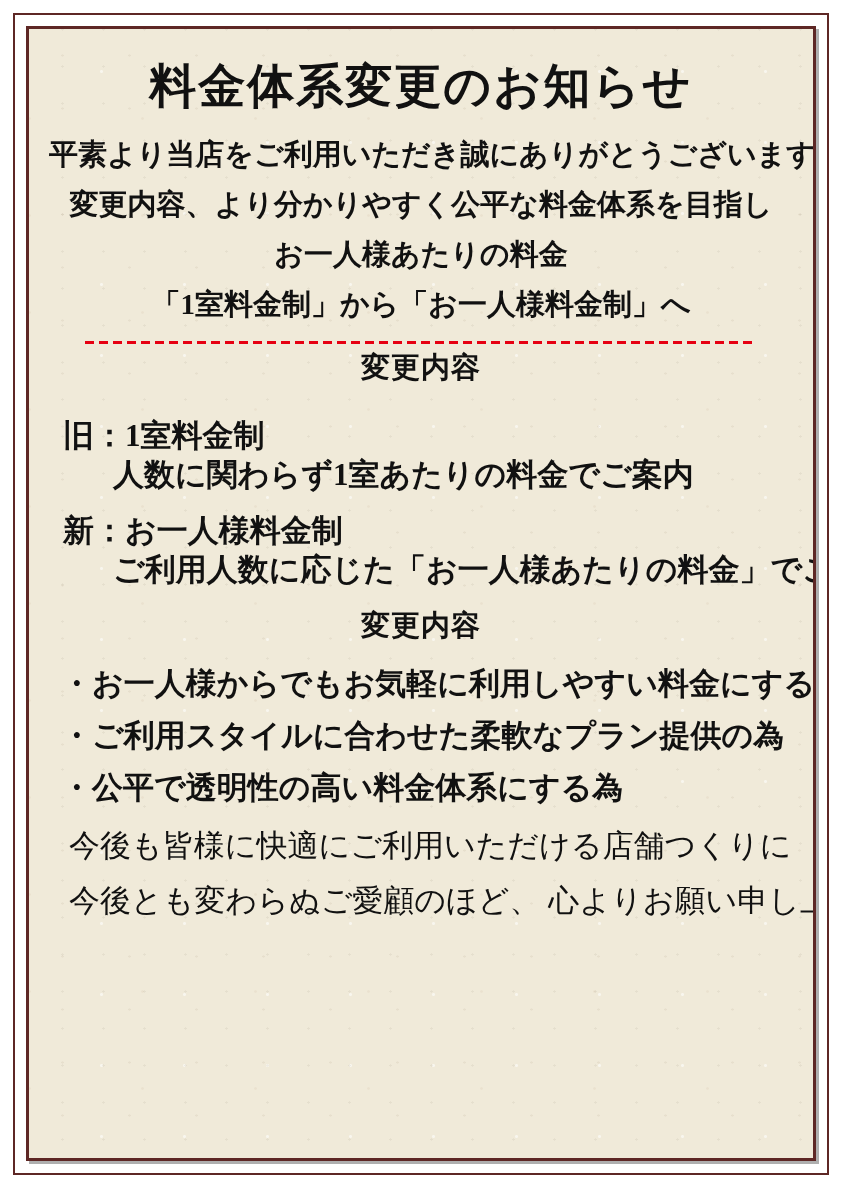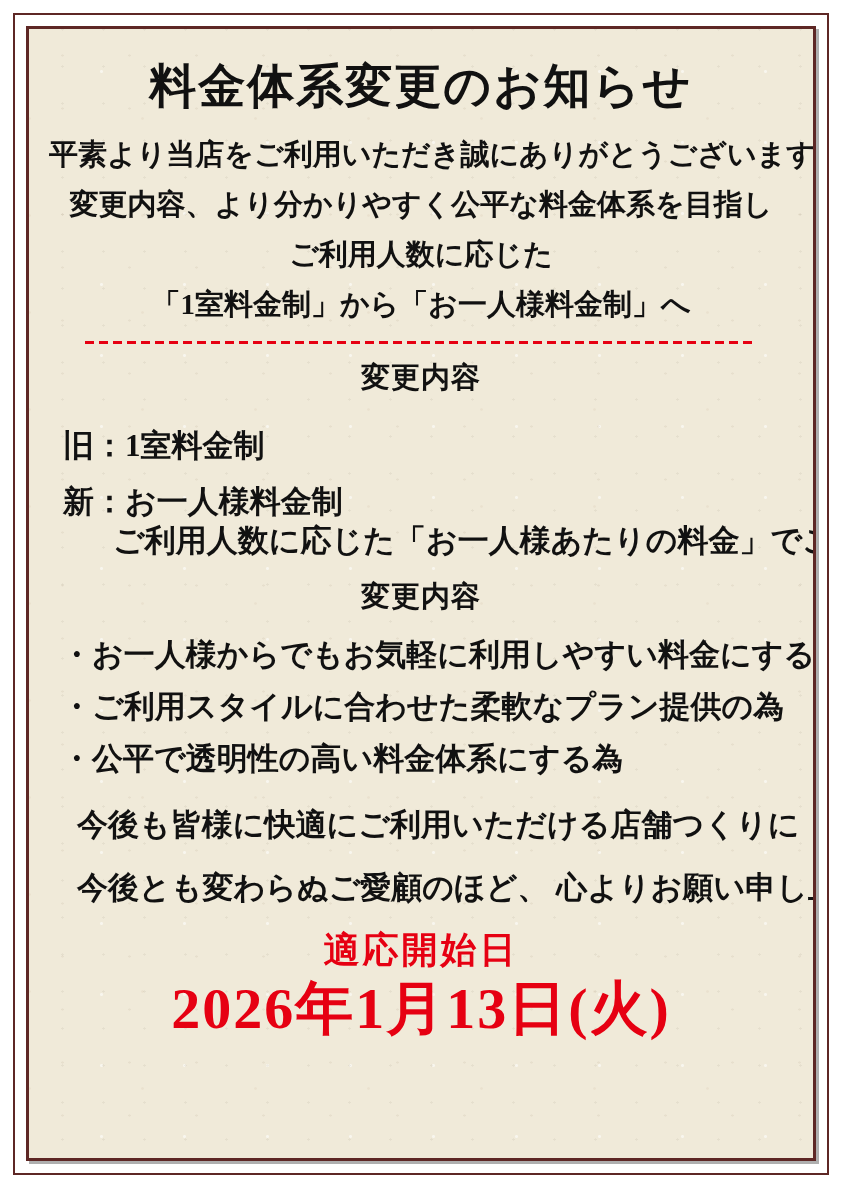--- a/index.html
+++ b/index.html
@@ -55,21 +55,21 @@
     font-weight: 700;
     line-height: 50px;
     white-space: nowrap;
   }
   .divider {
     height: 3px;
     margin: 12px 36px 0 36px;
     background: repeating-linear-gradient(90deg, #e60012 0 9px, transparent 9px 14px);
   }
   h2.section-heading {
-    margin: 14px 0 0 0;
+    margin: 4px 0 0 0;
     text-align: center;
     font-size: 29px;
     font-weight: 700;
     letter-spacing: 1px;
   }
   .changes { margin-top: 28px; padding-left: 14px; }
   .change-item { margin-bottom: 17px; }
   .change-item .item-title {
     font-size: 31px;
     font-weight: 700;
@@ -86,23 +86,23 @@
   .bullets { margin-top: 12px; padding-left: 12px; }
   .bullets p {
     margin: 0;
     font-size: 31px;
     font-weight: 700;
     line-height: 52px;
     white-space: nowrap;
   }
   .closing { margin-top: 2px; padding-left: 12px; }
   .closing p {
-    margin: 16px;
+    margin: 8px;
     font-size: 31px;
-    font-weight: 700;
+    font-weight: 400;
     line-height: 47px;
     white-space: nowrap;
   }
   .start-block { margin-top: 18px; text-align: center; }
   .start-heading {
     color: #e60012;
     font-size: 36px;
     font-weight: 700;
     letter-spacing: 3px;
     line-height: 1.2;
@@ -122,33 +122,34 @@
 
 <div class="outer-frame"></div>
 
 <div class="paper">
 
   <h1 class="title mincho">料金体系変更のお知らせ</h1>
 
   <div class="intro">
     <p class="gothic">平素より当店をご利用いただき誠にありがとうございます。</p>
     <p class="gothic">変更内容、より分かりやすく公平な料金体系を目指し</p>
-    <p class="gothic">ご利用人数に応じた</p>
+    <p class="gothic">お一人様あたりの料金</p>
     <p class="mincho">「1室料金制」から「お一人様料金制」へ</p>
   </div>
 
   <div class="divider"></div>
 
   <h2 class="section-heading mincho">変更内容</h2>
 
   <div class="changes">
     <div class="change-item mincho">
       <div class="item-title">
         <span>旧：</span><span>1室料金制</span>
       </div>
+      <div class="item-desc">人数に関わらず1室あたりの料金でご案内</div>
     </div>
     <div class="change-item mincho">
       <div class="item-title">
         <span>新：</span><span>お一人様料金制</span>
       </div>
       <div class="item-desc">ご利用人数に応じた「お一人様あたりの料金」でご案内</div>
     </div>
   </div>
 
   <h2 class="section-heading mincho">変更内容</h2>
@@ -157,18 +158,14 @@
     <p>・お一人様からでもお気軽に利用しやすい料金にする為</p>
     <p>・ご利用スタイルに合わせた柔軟なプラン提供の為</p>
     <p>・公平で透明性の高い料金体系にする為</p>
   </div>
 
   <div class="closing mincho">
     <p>今後も皆様に快適にご利用いただける店舗つくりに</p>
     <p>今後とも変わらぬご愛顧のほど、 心よりお願い申し上げます。</p>
   </div>
 
-  <div class="start-block">
-    <div class="start-heading mincho">適応開始日</div>
-    <div class="start-date mincho">2026年1月13日(火)</div>
-  </div>
 
 </div>
 
 </body></html>

